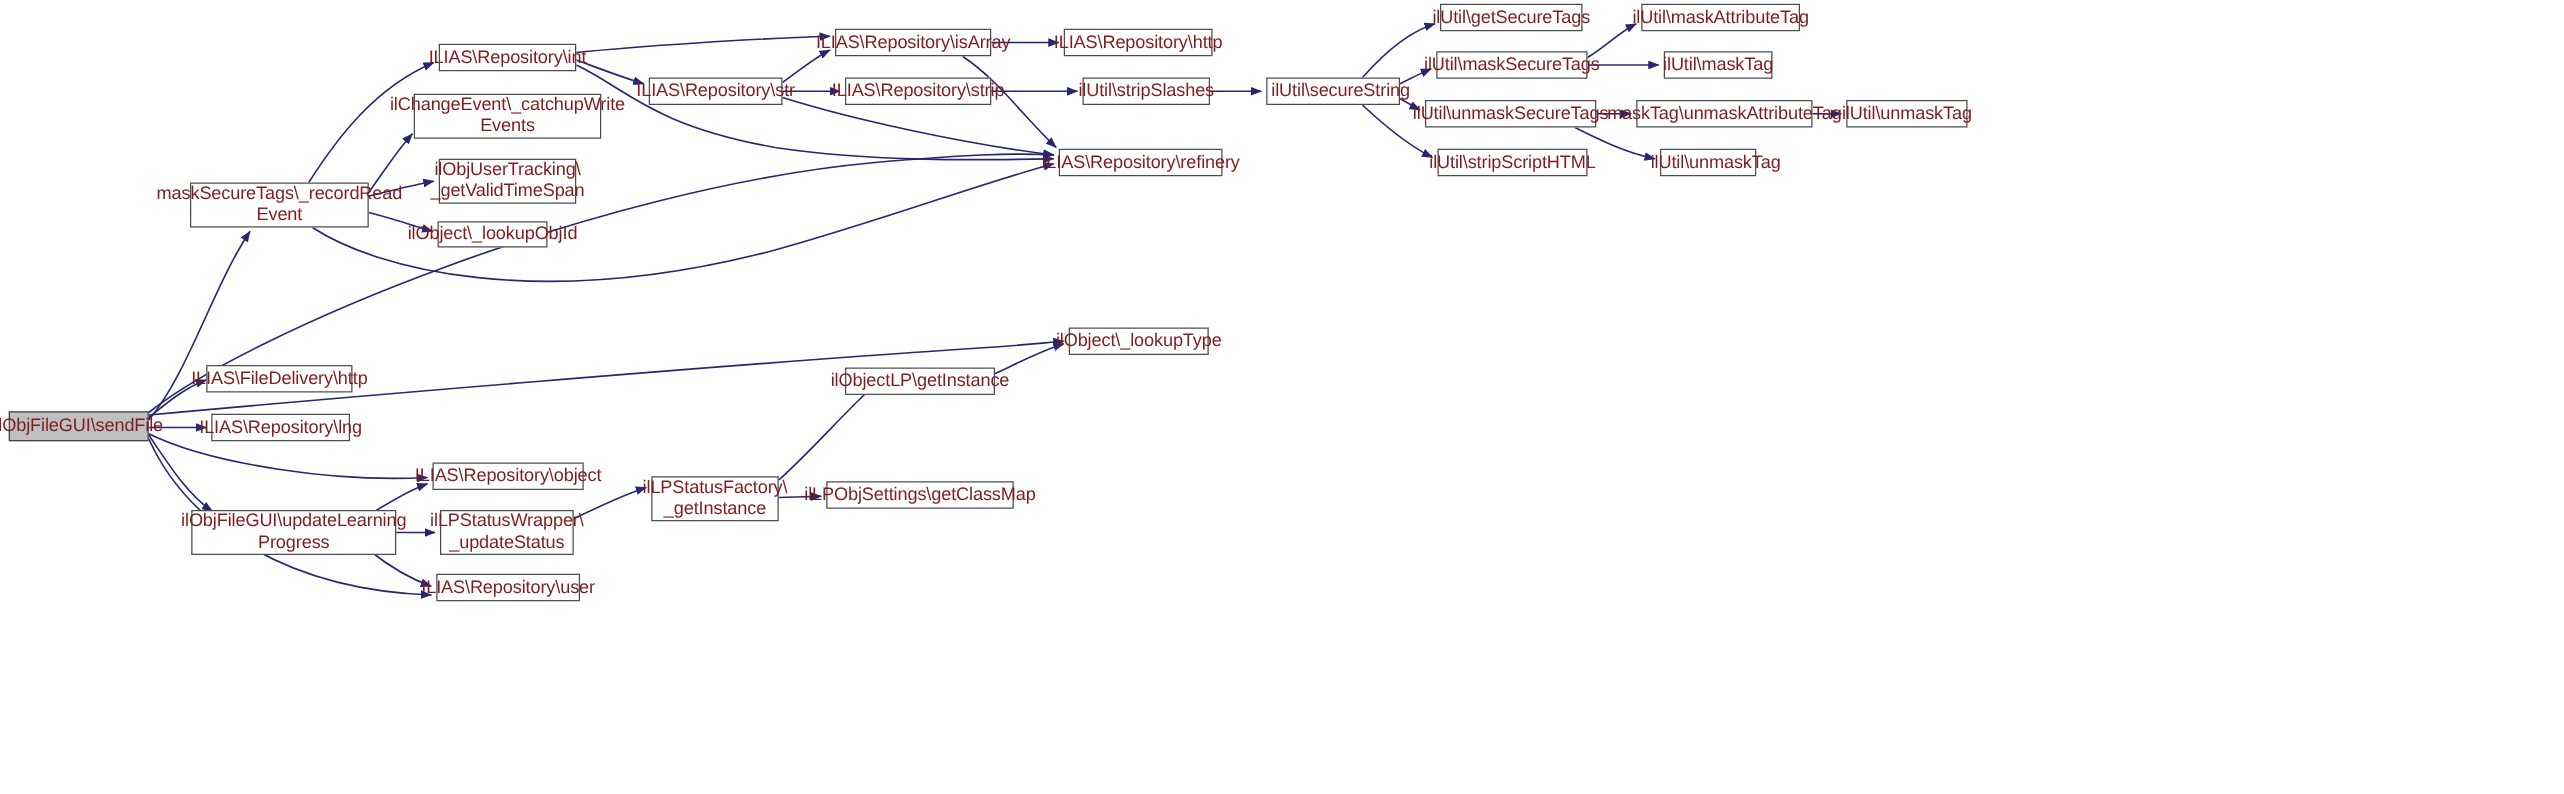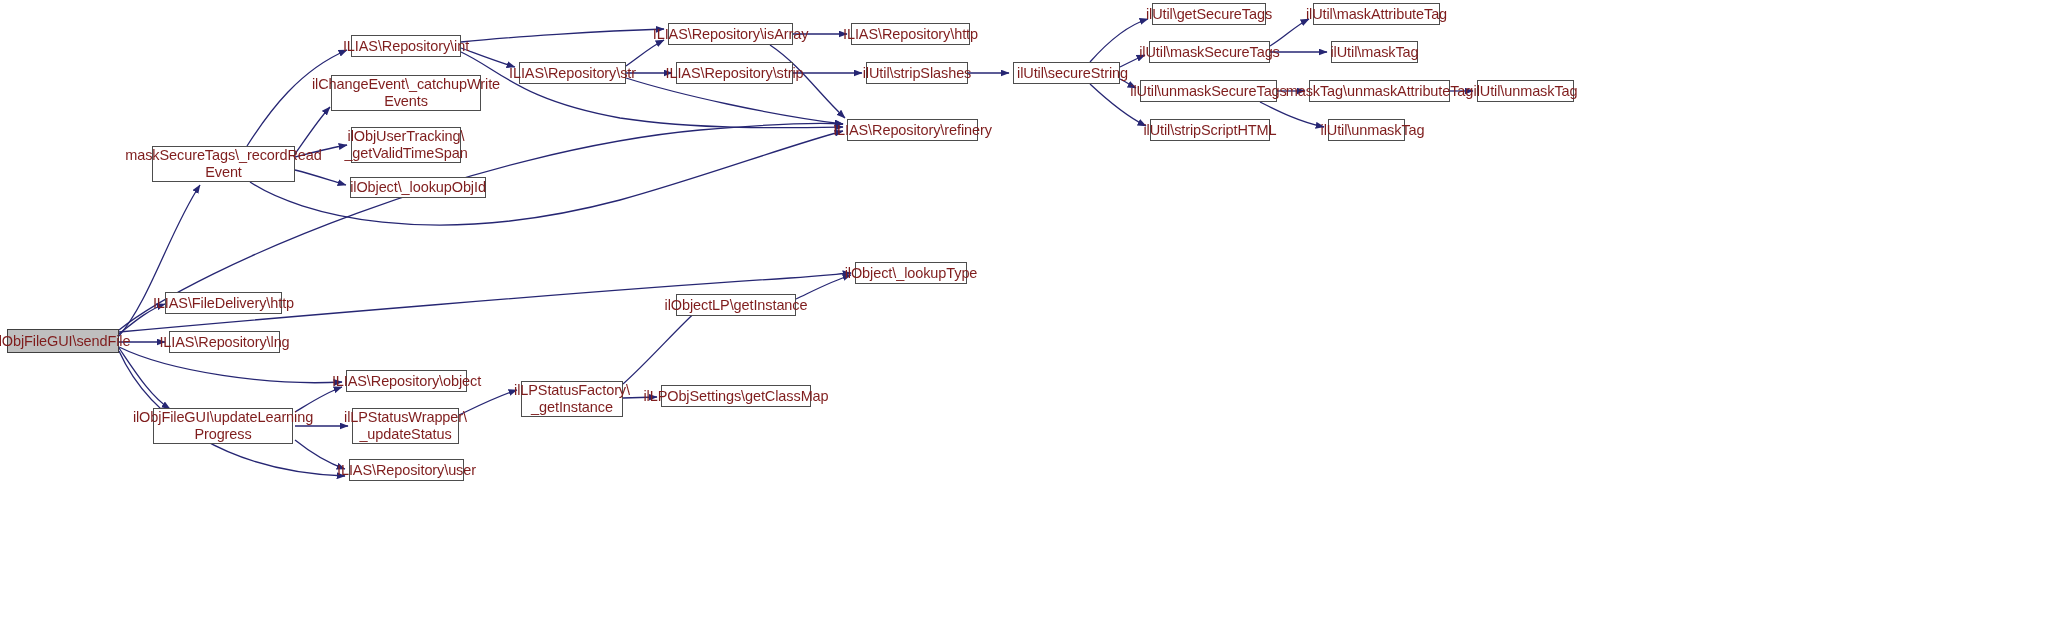--- a/index.html
+++ b/index.html
@@ -102,28 +102,28 @@
         <path d="M623,398 L657,397" fill="none" stroke="#262673" stroke-width="1.3" marker-end="url(#arrow)"></path>
         <path d="M796,299 C815,290 832,281 851,275" fill="none" stroke="#262673" stroke-width="1.3" marker-end="url(#arrow)"></path>
       </g>
   </svg>
   <div id="node-layer">
       <div class="gnode root" style="left: 7px; top: 329px; width: 112px; height: 24px;">ilObjFileGUI\sendFile</div>
       <div class="gnode" style="left: 152px; top: 146px; width: 143px; height: 36px;">maskSecureTags\_recordRead
 Event</div>
       <div class="gnode" style="left: 165px; top: 292px; width: 117px; height: 22px;">ILIAS\FileDelivery\http</div>
       <div class="gnode" style="left: 169px; top: 331px; width: 111px; height: 22px;">ILIAS\Repository\lng</div>
-      <div class="gnode" style="left: 153px; top: 408px; width: 140px; height: 36px;">ilObjFileGUI\updateLearning
+      <div class="gnode" style="left: 153px; top: 408px; width: 164px; height: 36px;">ilObjFileGUI\updateLearning
 Progress</div>
       <div class="gnode" style="left: 351px; top: 35px; width: 110px; height: 22px;">ILIAS\Repository\int</div>
       <div class="gnode" style="left: 331px; top: 75px; width: 150px; height: 36px;">ilChangeEvent\_catchupWrite
 Events</div>
       <div class="gnode" style="left: 351px; top: 127px; width: 110px; height: 36px;">ilObjUserTracking\
 _getValidTimeSpan</div>
-      <div class="gnode" style="left: 350px; top: 177px; width: 136px; height: 21px;">ilObject\_lookupObjId</div>
+      <div class="gnode" style="left: 350px; top: 177px; width: 88px; height: 21px;">ilObject\_lookupObjId</div>
       <div class="gnode" style="left: 346px; top: 370px; width: 121px; height: 22px;">ILIAS\Repository\object</div>
       <div class="gnode" style="left: 352px; top: 408px; width: 107px; height: 36px;">ilLPStatusWrapper\
 _updateStatus</div>
       <div class="gnode" style="left: 349px; top: 459px; width: 115px; height: 22px;">ILIAS\Repository\user</div>
       <div class="gnode" style="left: 519px; top: 62px; width: 107px; height: 22px;">ILIAS\Repository\str</div>
       <div class="gnode" style="left: 521px; top: 381px; width: 102px; height: 36px;">ilLPStatusFactory\
 _getInstance</div>
       <div class="gnode" style="left: 668px; top: 23px; width: 125px; height: 22px;">ILIAS\Repository\isArray</div>
       <div class="gnode" style="left: 676px; top: 62px; width: 117px; height: 22px;">ILIAS\Repository\strip</div>
       <div class="gnode" style="left: 676px; top: 294px; width: 120px; height: 22px;">ilObjectLP\getInstance</div>

